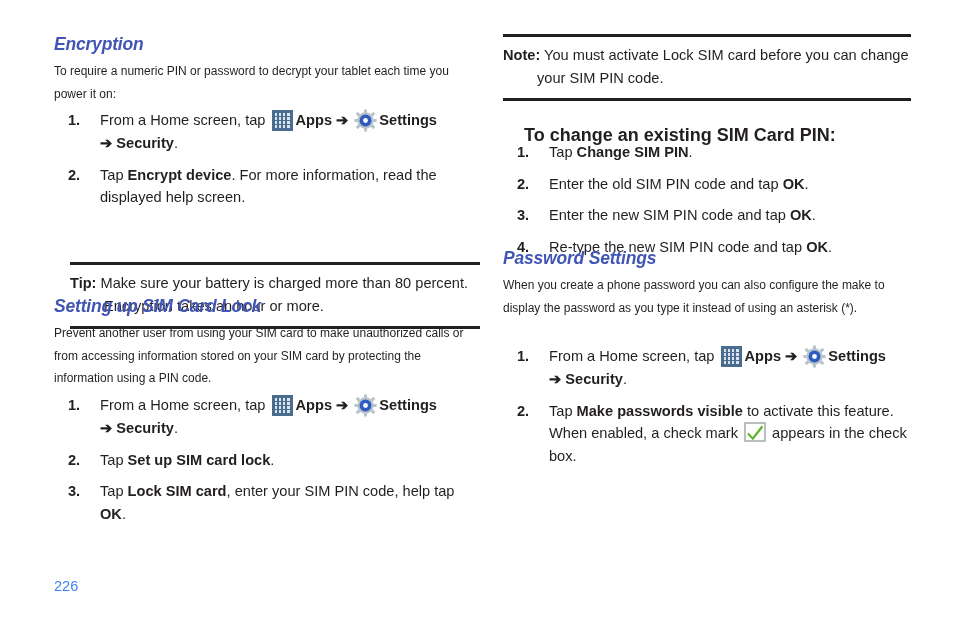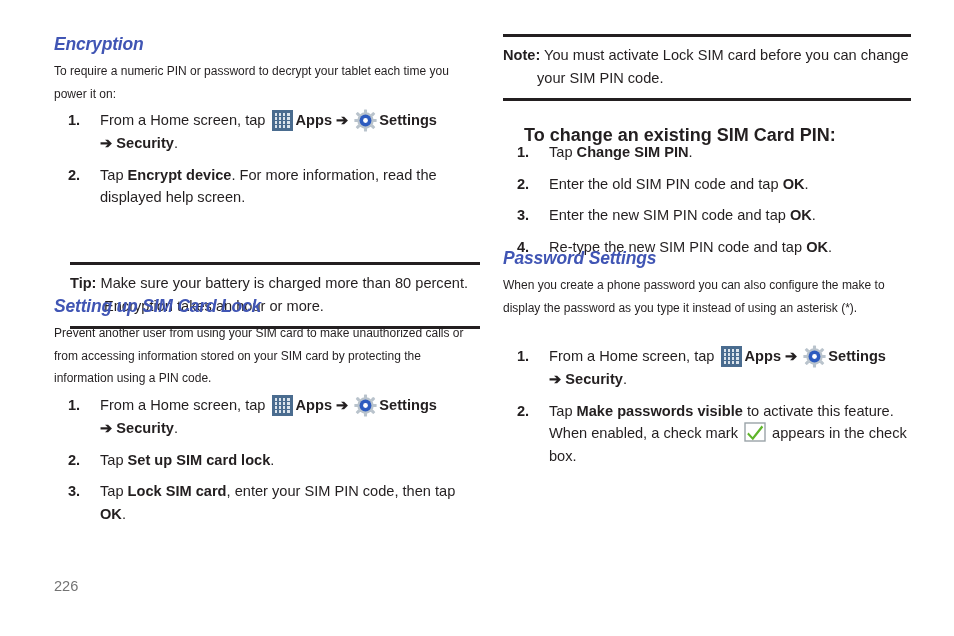--- a/index.html
+++ b/index.html
@@ -124,21 +124,21 @@
     vertical-align: -4px;
     margin: 0 2px;
   }
   .arrow { font-weight: bold; }
 
   .pagenum {
     position: absolute;
     left: 54px;
     top: 578px;
     font-size: 14.6px;
-    color: #737373;
+    color: #3b82f6;
     text-align: center;
   }
 </style>
 </head>
 <body>
 
 <div class="page">
 
   <div class="col col-left">
 
@@ -242,21 +242,21 @@
         <span class="cont"><b class="arrow">➔</b> <b>Security</b><span>.</span></span>
       </li>
 
       <li>
         <span class="num">2.</span>
         <span>Tap </span><b>Set up SIM card lock</b><span>.</span>
       </li>
 
       <li>
         <span class="num">3.</span>
-        <span>Tap </span><b>Lock SIM card</b><span>, enter your SIM PIN code, then tap </span><b>OK</b><span>.</span>
+        <span>Tap </span><b>Lock SIM card</b><span>, enter your SIM PIN code, help tap </span><b>OK</b><span>.</span>
       </li>
     </ol>
   </div>
 
   <div class="col col-right">
 
     <div class="callout" style="position:absolute; top:34px; left:0; width:408px;">
       <p><span class="lbl">Note:</span><span> You must activate Lock SIM card before you can change your SIM PIN code.</span></p>
     </div>
 

